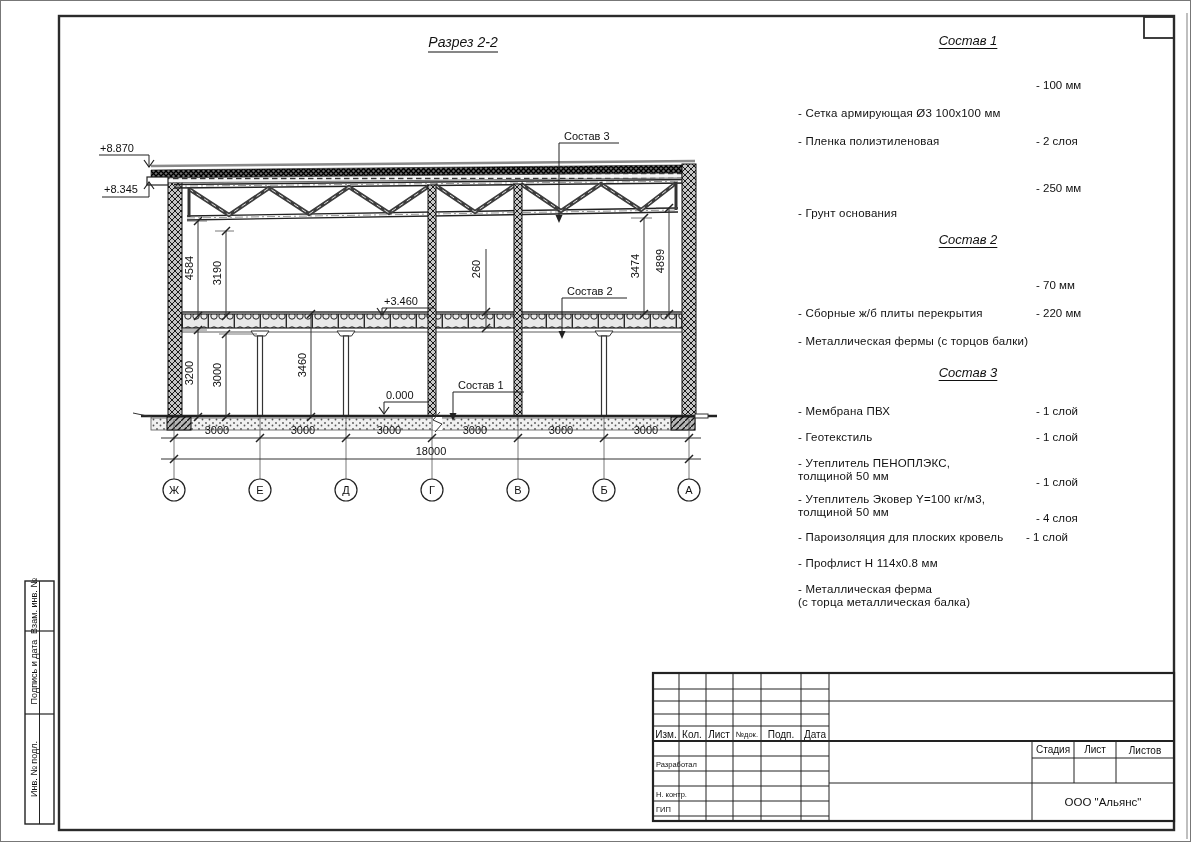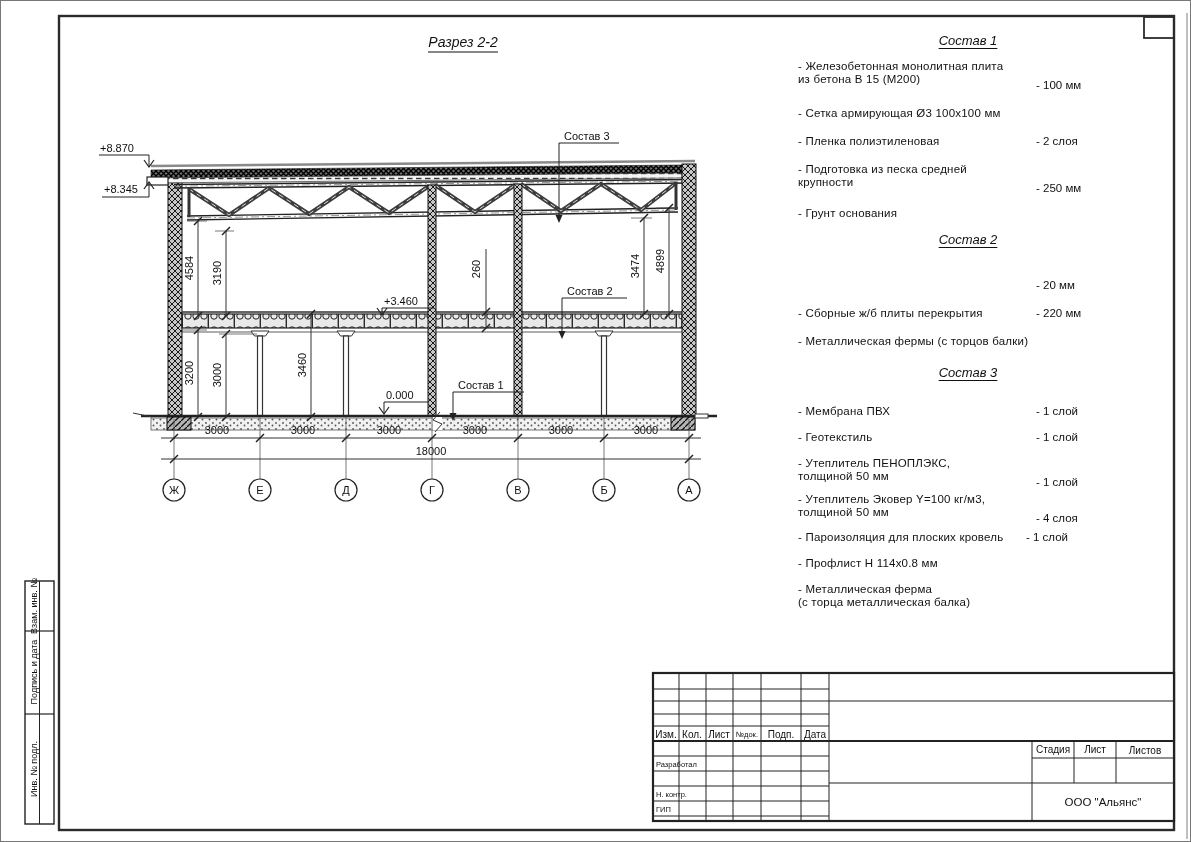--- a/index.html
+++ b/index.html
@@ -237,44 +237,40 @@
       <text x="655" y="811">ГИП</text>
     </g>
   </g>
 </svg>
 
 
 <div class="comps">
 
   <div class="ctitle" style="top:3px"><span>Состав 1</span></div>
   <div class="citem" style="top:29px">
-    <span class="cname">- Железобетонная  монолитная плита
-из бетона В 15 (М200)</span>
     <span class="cval v2">- 100 мм</span>
   </div>
   <div class="citem" style="top:76px">
     <span class="cname">- Сетка армирующая Ø3 100х100 мм</span>
     <span class="cval"></span>
   </div>
   <div class="citem" style="top:104px">
     <span class="cname">- Пленка полиэтиленовая</span>
     <span class="cval">-  2 слоя</span>
   </div>
   <div class="citem" style="top:132px">
-    <span class="cname">- Подготовка из песка средней
-крупности</span>
     <span class="cval v2">- 250 мм</span>
   </div>
   <div class="citem" style="top:176px">
     <span class="cname">- Грунт основания</span>
   </div>
 
   <div class="ctitle" style="top:202px"><span>Состав 2</span></div>
   <div class="citem" style="top:229px">
-    <span class="cval v2">- 20 мм</span>
+    <span class="cval v2">- 70 мм</span>
   </div>
   <div class="citem" style="top:276px">
     <span class="cname">- Сборные ж/б плиты перекрытия</span>
     <span class="cval">- 220 мм</span>
   </div>
   <div class="citem" style="top:304px">
     <span class="cname" style="width:280px">- Металлическая фермы (с торцов балки)</span>
   </div>
 
   <div class="ctitle" style="top:335px"><span>Состав 3</span></div>

